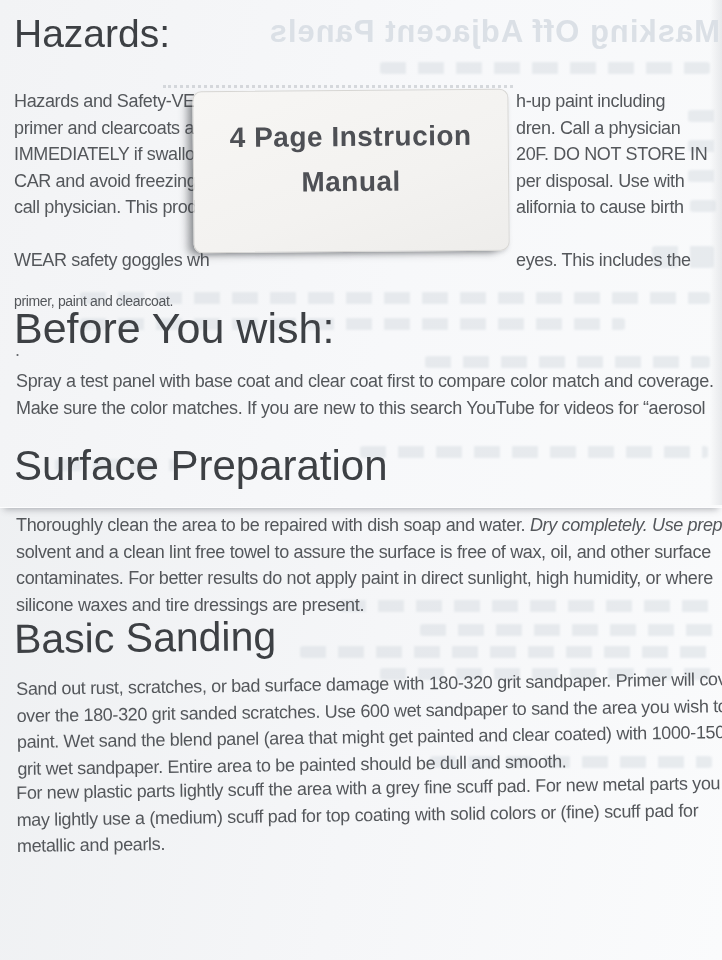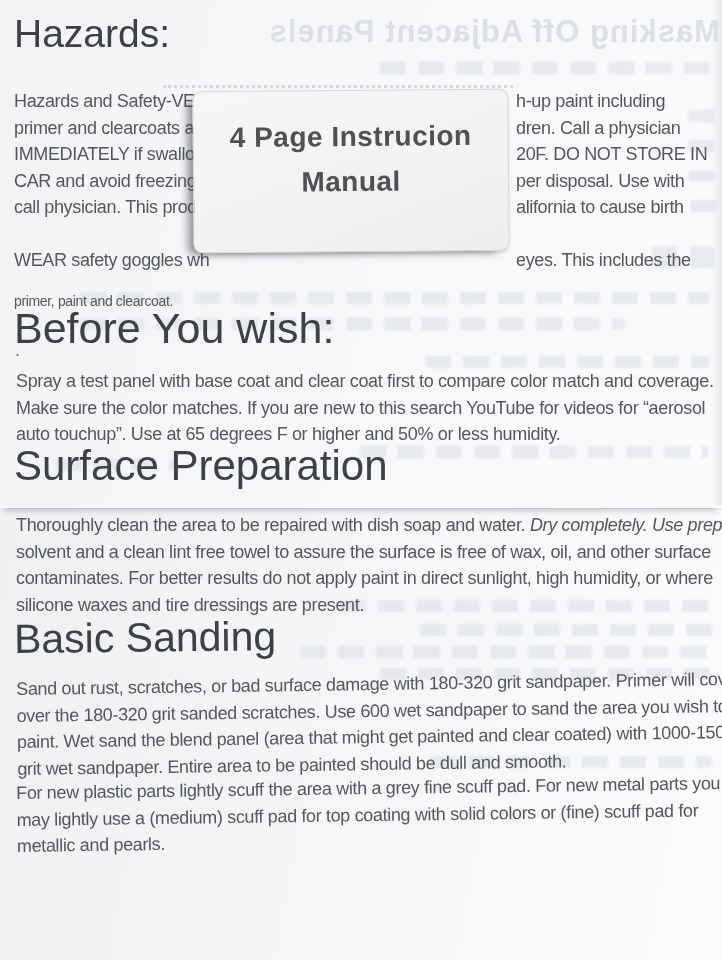--- a/index.html
+++ b/index.html
@@ -126,21 +126,20 @@
       </div>
     </div>
     <div class="closing">primer, paint and clearcoat.</div>
 
     <div class="heading h-before">Before You wish:</div>
     <div class="stray">.</div>
 
     <div class="para" style="left:16px;top:368px;">
       <div class="line">Spray a test panel with base coat and clear coat first to compare color match and coverage.</div>
       <div class="line">Make sure the color matches.  If you are new to this search YouTube for videos for “aerosol</div>
-      <div class="line">auto touchup”.  Use at 65 degrees F or higher and 50% or less humidity.</div>
     </div>
 
     <div class="heading h-surface">Surface Preparation</div>
 
     <div class="para" style="left:16px;top:512px;">
       <div class="line"><span>Thoroughly clean the area to be repaired with dish soap and water.  </span><i>Dry completely. Use prep</i></div>
       <div class="line">solvent and a clean lint free towel to assure the surface is free of wax, oil, and other surface</div>
       <div class="line">contaminates. For better results do not apply paint in direct sunlight, high humidity, or where</div>
       <div class="line">silicone waxes and tire dressings are present.</div>
     </div>

